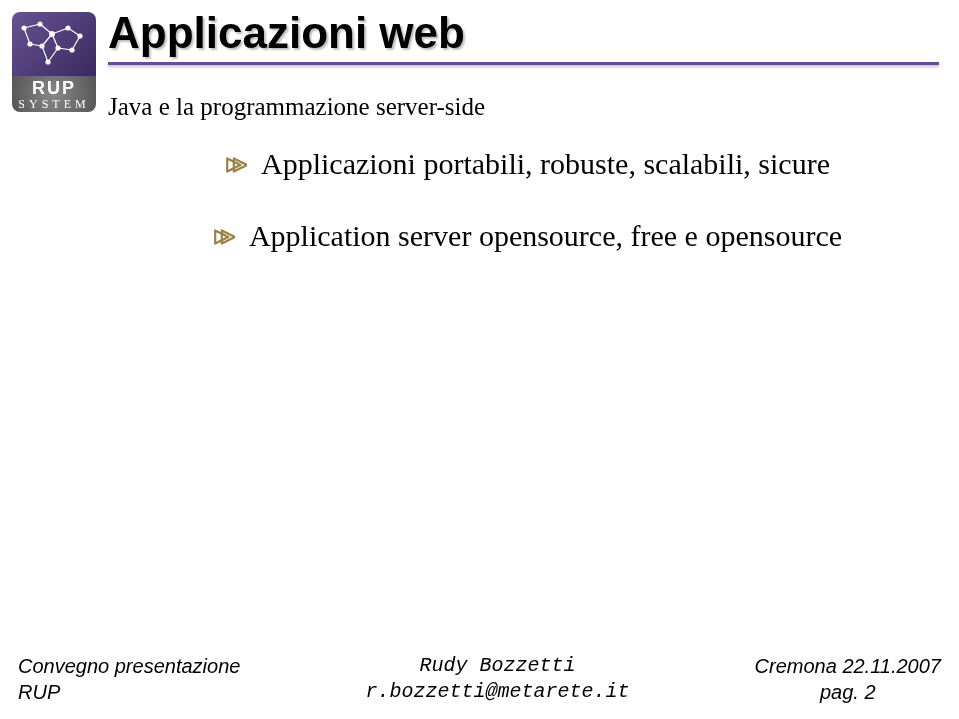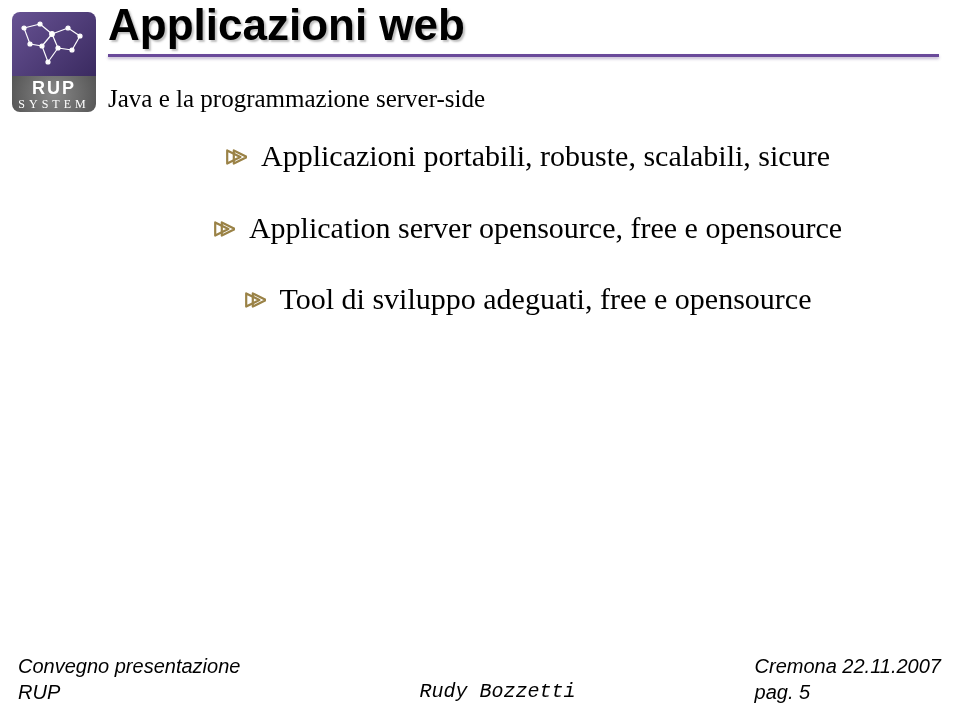--- a/index.html
+++ b/index.html
@@ -18,21 +18,21 @@
   .logo-bottom {
     width: 84px; height: 36px;
     background: radial-gradient(circle, #888 0%, #555 100%);
     border-radius: 0 0 8px 8px;
     display: flex; flex-direction: column; align-items: center; justify-content: center;
   }
   .logo-rup { font-family: Arial, Helvetica, sans-serif; font-weight: bold; color: #fff; font-size: 18px; letter-spacing: 2px; line-height: 1; }
   .logo-system { font-family: Liberation Serif, serif; color: #fff; font-size: 12px; letter-spacing: 4px; line-height: 1; margin-top: 1px; }
 
   
-  .header-area { margin-left: 108px; padding-top: 0; padding-right: 20px; }
+  .header-area { margin-left: 108px; padding-top: 8px; padding-right: 20px; }
   .slide-title {
     font-family: Arial, Helvetica, sans-serif;
     font-size: 44px;
     font-weight: bold;
     color: #000;
     text-shadow: 2px 2px 2px rgba(128,128,128,0.5);
     padding-bottom: 4px;
   }
   .title-underline {
     height: 3px;
@@ -78,21 +78,21 @@
     right: 18px;
     display: flex;
     justify-content: space-between;
     align-items: flex-end;
     font-family: Arial, Helvetica, sans-serif;
     font-size: 20px;
     font-style: italic;
     color: #000;
   }
   .footer-left, .footer-right { text-align: left; }
-  .footer-right { text-align: left; }
+  .footer-right { text-align: center; }
   .footer-center { text-align: center; font-family: Liberation Mono, monospace; }
   .footer-line { line-height: 1.3; }
 </style>
 </head>
 <body>
 
 <div class="slide">
 
   <div class="logo-block">
     <div class="logo-top">
@@ -144,37 +144,31 @@
         </svg>
         <span>Applicazioni portabili, robuste, scalabili, sicure</span>
       </li>
       <li class="bullet-item">
         <svg class="bullet-marker" viewBox="0 0 20 20">
           <path d="M2 4 L14 10 L2 16 Z" fill="none" stroke="#9a8246" stroke-width="2" stroke-linejoin="round"></path>
           <path d="M8 4 L20 10 L8 16 Z" fill="none" stroke="#9a8246" stroke-width="2" stroke-linejoin="round"></path>
         </svg>
         <span>Application server opensource, free e opensource</span>
       </li>
-      <li class="bullet-item">
-        <svg class="bullet-marker" viewBox="0 0 20 20">
-          <path d="M2 4 L14 10 L2 16 Z" fill="none" stroke="#9a8246" stroke-width="2" stroke-linejoin="round"></path>
-          <path d="M8 4 L20 10 L8 16 Z" fill="none" stroke="#9a8246" stroke-width="2" stroke-linejoin="round"></path>
-        </svg>
-        <span>Tool di sviluppo adeguati, free e opensource</span>
-      </li>
     </ul>
   </div>
 
   <div class="footer">
     <div class="footer-left">
       <div class="footer-line">Convegno presentazione</div>
       <div class="footer-line">RUP</div>
     </div>
     <div class="footer-center">
       <div class="footer-line">Rudy Bozzetti</div>
+      <div class="footer-line">r.bozzetti@metarete.it</div>
     </div>
     <div class="footer-right">
       <div class="footer-line">Cremona 22.11.2007</div>
-      <div class="footer-line">pag. 5</div>
+      <div class="footer-line">pag. 2</div>
     </div>
   </div>
 
 </div>
 
 </body></html>

